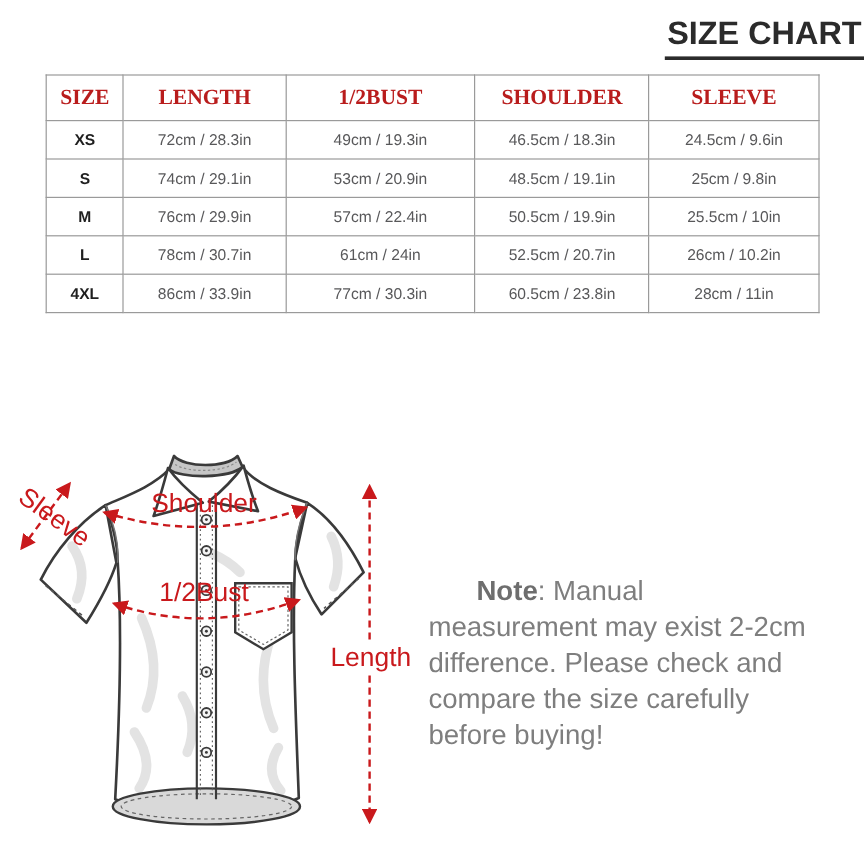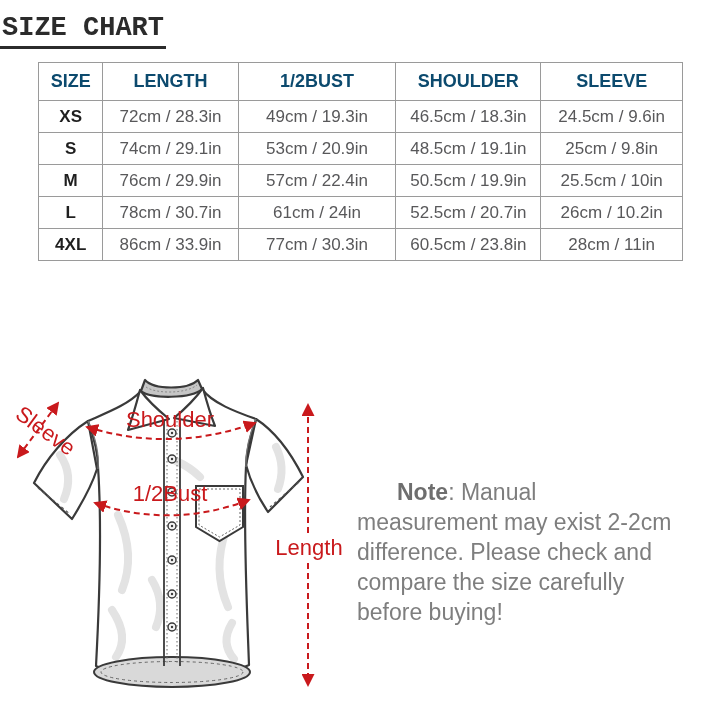--- a/index.html
+++ b/index.html
@@ -1,34 +1,34 @@
 <!DOCTYPE html>
 <html><head>
 <meta charset="utf-8">
 <style>
   html,body{margin:0;padding:0;background:#fff;}
   .page{
     position:relative;width:720px;height:720px;background:#ffffff;
     font-family:"Liberation Sans", sans-serif;overflow:hidden;
   }
-  .title-wrap{position:absolute;top:13px;left:0;width:100%;text-align:left;font-family:Liberation Mono, monospace;}
+  .title-wrap{position:absolute;top:13px;left:0;width:100%;text-align:right;}
   .title{
     display:inline-block;font-size:27px;font-weight:700;color:#2b2b2b;
     letter-spacing:0px;border-bottom:3px solid #2b2b2b;padding:0 2px 3px 2px;
   }
   table.size-table{
     position:absolute;left:38px;top:62px;width:645px;
     border-collapse:collapse;table-layout:fixed;background:#fff;
   }
   table.size-table th, table.size-table td{
     border:1.5px solid #9a9a9a;text-align:center;vertical-align:middle;
     padding:0;white-space:nowrap;overflow:hidden;
   }
-  table.size-table th{height:37px;font-size:18px;font-weight:700;color:#0c4a6e;}
-  table.size-table td{height:31px;font-size:17px;font-weight:400;color:#58585a;}
+  table.size-table th{height:37px;font-size:18px;font-weight:700;color:#b91c1c;font-family:Liberation Serif, serif;}
+  table.size-table td{height:31px;font-size:13px;font-weight:400;color:#58585a;}
   table.size-table td.size-col{font-weight:700;color:#1f1f1f;}
   .diagram{position:absolute;left:0px;top:375px;width:350px;height:345px;}
   .note{
     position:absolute;left:357px;top:477px;width:320px;
     font-size:23px;line-height:30px;color:#7e7e7e;text-align:left;
   }
   .note .note-label{font-weight:700;color:#6e6e6e;margin-left:40px;}
   svg text.red-label{
     font-family:"Liberation Sans", sans-serif;font-size:22px;fill:#c9191c;
   }

